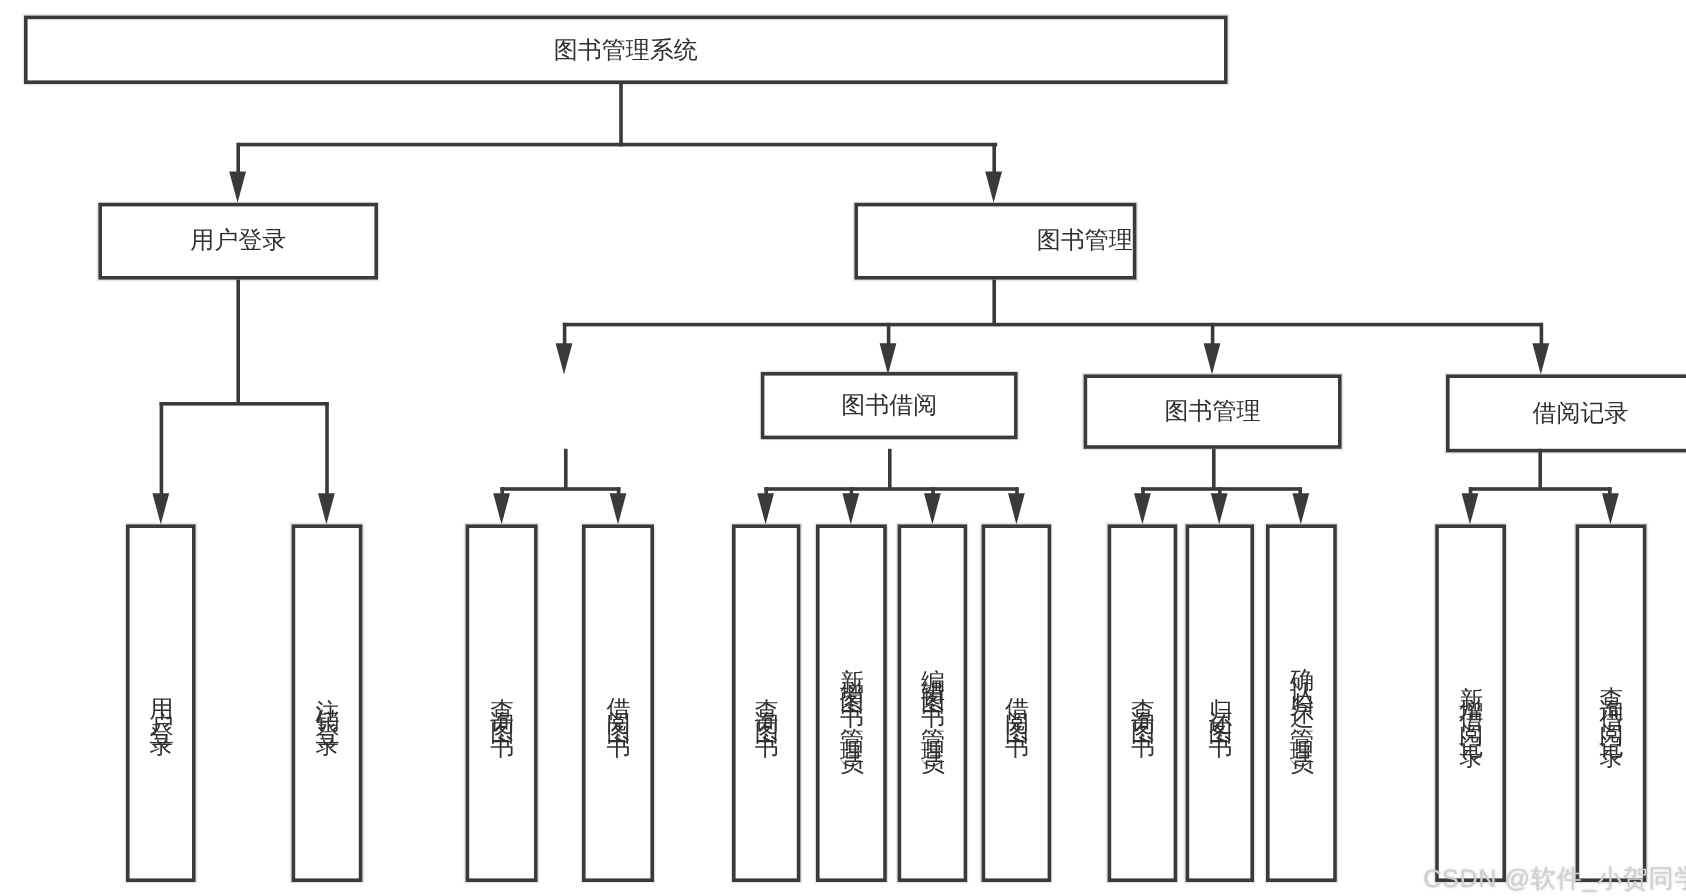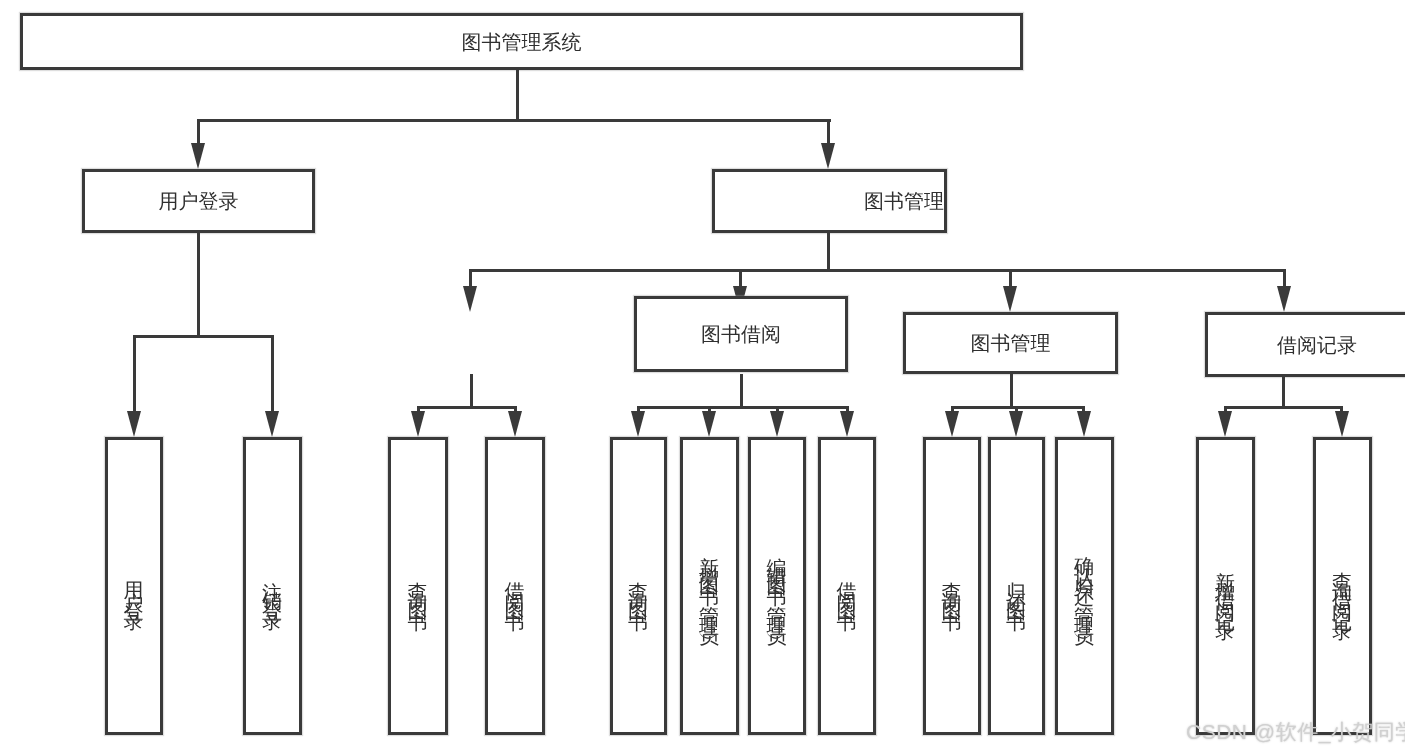--- a/index.html
+++ b/index.html
@@ -70,21 +70,21 @@
   <div class="line" style="left:469px;top:269px;width:816px;height:3px;"></div>
   <div class="line" style="left:469px;top:269px;width:3px;height:22px;"></div>
   <div class="line" style="left:739px;top:269px;width:3px;height:22px;"></div>
   <div class="line" style="left:1009px;top:269px;width:3px;height:22px;"></div>
   <div class="line" style="left:1283px;top:269px;width:3px;height:22px;"></div>
   <div class="arrow" style="left:463px;top:286px;"></div>
   <div class="arrow" style="left:733px;top:286px;"></div>
   <div class="arrow" style="left:1003px;top:286px;"></div>
   <div class="arrow" style="left:1277px;top:286px;"></div>
 
-  <div class="box" style="left:634px;top:296px;width:214px;height:76px;">
+  <div class="box" style="left:634px;top:310px;width:214px;height:56px;">
     <span>图书借阅</span>
   </div>
   <div class="box" style="left:903px;top:312px;width:215px;height:62px;">
     <span>图书管理</span>
   </div>
   <div class="box" style="left:1173px;top:312px;width:224px;height:65px;margin-left:32px;">
     <span>借阅记录</span>
   </div>
 
   <div class="line" style="left:470px;top:374px;width:3px;height:34px;"></div>

